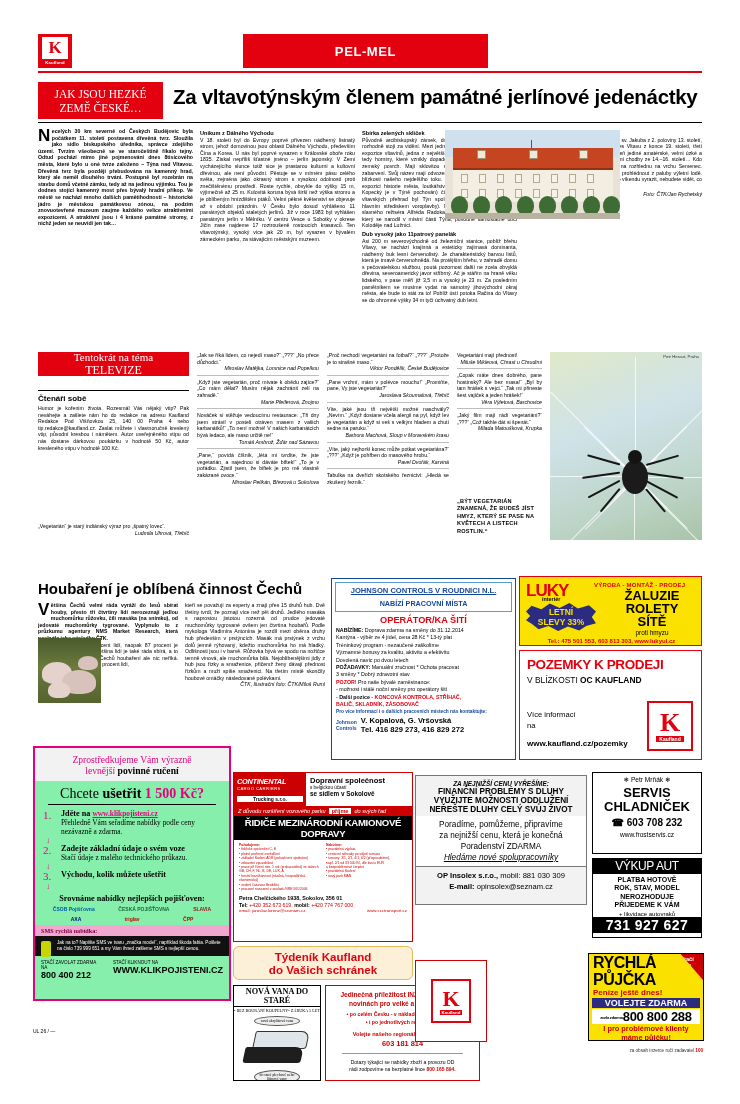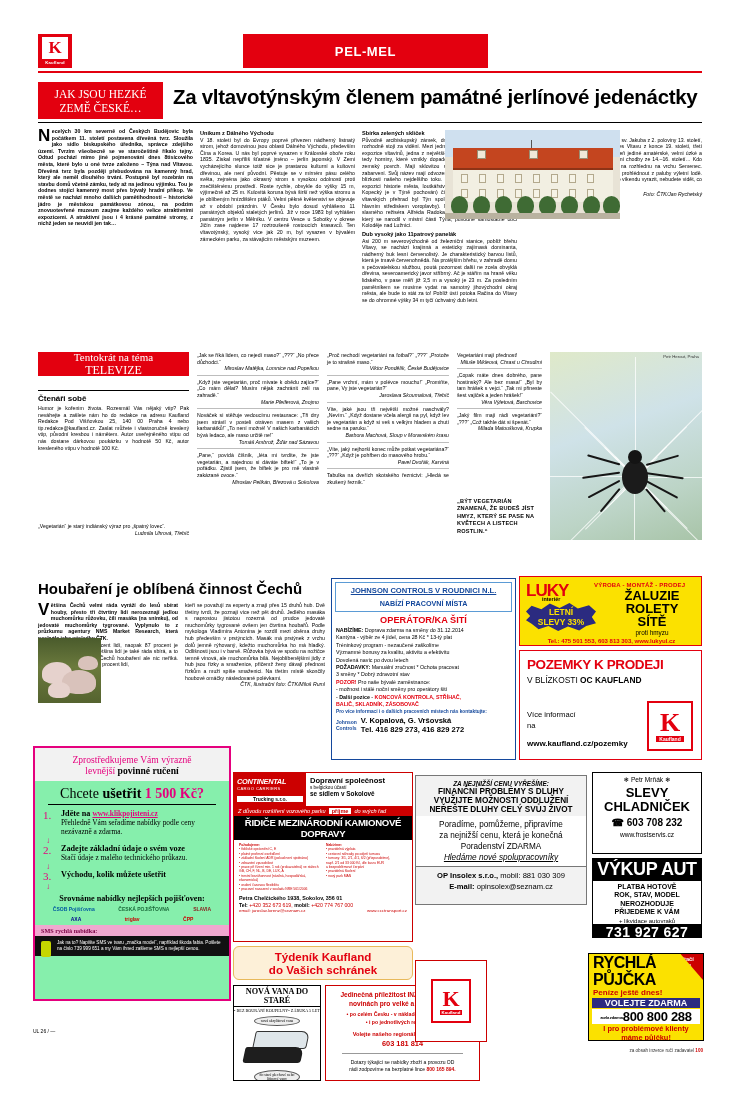--- a/index.html
+++ b/index.html
@@ -254,21 +254,21 @@
   .ins-foot { border-top:1px solid #777; text-align:center; font-size:7.6px; line-height:11px; padding:3px 2px; background:#f2f2f2;}
   .ins-foot b { font-weight:bold; }
 
   .ad-servis { left: 592px; top: 772px; width: 110px; height: 82px; border:1.5px solid #000; background:#fff; }
   .srv-n { text-align:center; font-size:6.6px; padding-top:3px; }
   .srv-t { text-align:center; font-size:13px; font-weight:bold; line-height:14px; margin-top:2px;}
   .srv-p { text-align:center; font-size:10px; font-weight:bold; margin-top:3px;}
   .srv-u { text-align:center; font-size:6.6px; margin-top:3px;}
 
   .ad-vykup { left: 592px; top: 858px; width: 110px; height: 80px; border:1.5px solid #000; background:#fff;}
-  .vyk-h { background:#000; color:#fff; text-align:center; font-size:18px; font-weight:bold; letter-spacing:-.4px; padding:0 0 1px;}
+  .vyk-h { background:#000; color:#fff; text-align:center; font-size:12px; font-weight:normal; letter-spacing:-.4px; padding:0 0 1px;}
   .vyk-b { text-align:center; font-size:7px; font-weight:bold; line-height:8.4px; padding:2px 0 1px;}
   .vyk-s { text-align:center; font-size:6px; }
   .vyk-p { background:#000; color:#fff; text-align:center; font-size:14px; font-weight:bold; letter-spacing:.4px;}
 
   .ad-kaufbox { left: 415px; top: 960px; width: 72px; height: 82px; border:1.5px solid #cc0000; background:#fff; display:flex; align-items:center; justify-content:center;}
   .kb-logo { width:40px; height:44px; border:2px solid #e3000f; display:flex;flex-direction:column;align-items:center;justify-content:center;}
   .kb-logo .k { font-family:"Liberation Serif",serif; font-size:22px; font-weight:bold; color:#e3000f; line-height:22px;}
   .kb-logo .n { font-size:4.4px; color:#fff; background:#e3000f; padding:0 2px; font-weight:bold;}
 
   .ad-drevo { left: 492px; top: 960px; width: 90px; height: 82px; border:1.5px solid #2b2b80; background:#fff;}
@@ -613,20 +613,30 @@
     <div class="klik-logos2">
       <span class="lg" style="color:#00008f">AXA</span>
       <span class="lg" style="color:#cc0000">triglav</span>
       <span class="lg" style="color:#cc0000">ČPP</span>
     </div>
     <div class="klik-sms">SMS rychlá nabídka:</div>
     <div class="klik-black">
       <div class="klik-phone"></div>
       <span>Jak na to? Napište SMS ve tvaru „značka model“, například škoda fabia. Pošlete na číslo 739 999 651 a my Vám ihned zašleme SMS s nejlepší cenou.</span>
     </div>
+    <div class="klik-foot">
+      <div>
+        <div class="fi">STAČÍ ZAVOLAT ZDARMA NA</div>
+        <div class="fb">800 400 212</div>
+      </div>
+      <div>
+        <div class="fi">STAČÍ KLIKNOUT NA</div>
+        <div class="fb">WWW.KLIKPOJISTENI.CZ</div>
+      </div>
+    </div>
   </div>
   <div class="ul-mark">UL 26 / —</div>
 
   <div class="ad ad-tydenik">
     <div>Týdeník Kaufland</div>
     <div>do Vašich schránek</div>
   </div>
 
   <div class="ad ad-continental">
     <div class="cont-top">
@@ -732,21 +742,21 @@
     </div>
   </div>
 
   <div class="ad ad-servis">
     <div class="srv-n">
       <span>❄</span>
       <span>Petr Mrňák</span>
       <span>❄</span>
     </div>
     <div class="srv-t">
-      <div>SLEVY</div>
+      <div>SERVIS</div>
       <div>CHLADNIČEK</div>
     </div>
     <div class="srv-p">
       <span>☎</span>
       <span>603 708 232</span>
     </div>
     <div class="srv-u">www.frostservis.cz</div>
   </div>
 
   <div class="ad ad-vykup">

